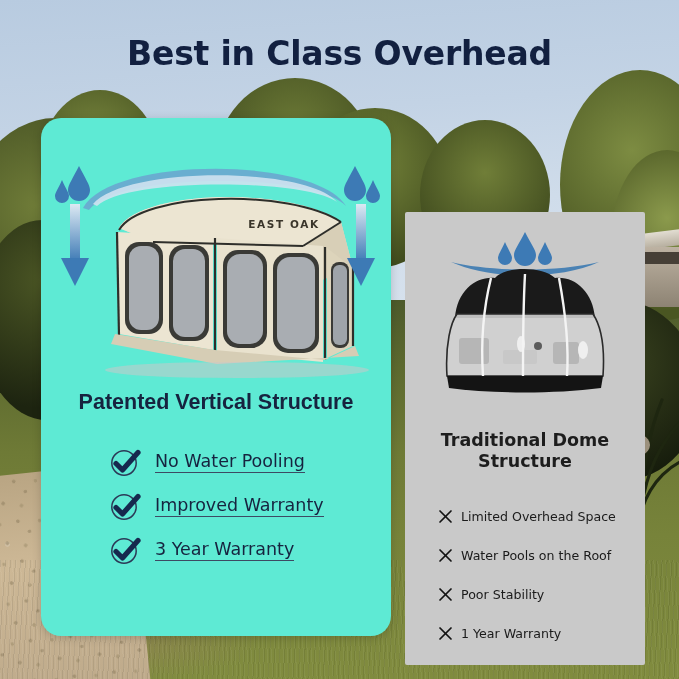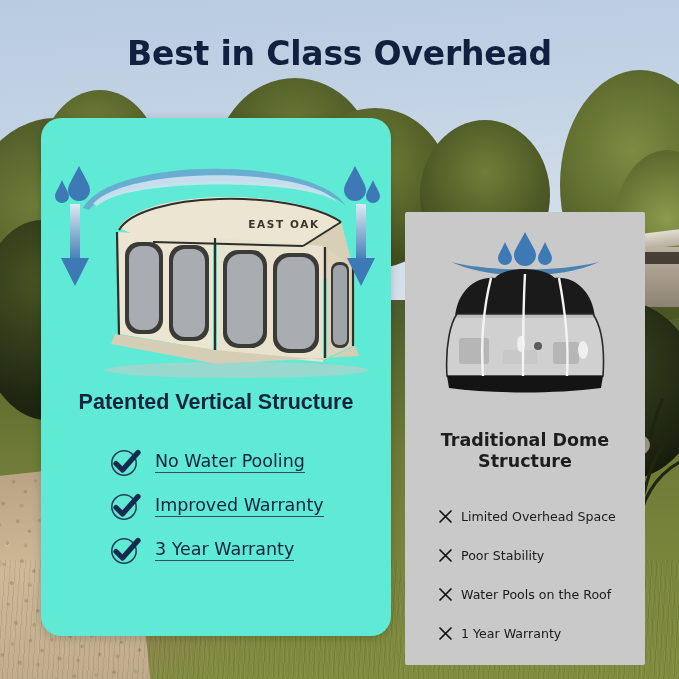--- a/index.html
+++ b/index.html
@@ -239,32 +239,32 @@
       </div>
       <div class="con">
         <span class="ci">
           <svg viewBox="0 0 17 17" style="width:17px;height:17px;">
               <g stroke="#141414" stroke-width="1.7" stroke-linecap="round">
                 <line x1="3" y1="3" x2="14" y2="14"></line>
                 <line x1="14" y1="3" x2="3" y2="14"></line>
               </g>
             </svg>
         </span>
-        <span class="cl">Poor Stability</span>
+        <span class="cl">Water Pools on the Roof</span>
       </div>
       <div class="con">
         <span class="ci">
           <svg viewBox="0 0 17 17" style="width:17px;height:17px;">
               <g stroke="#141414" stroke-width="1.7" stroke-linecap="round">
                 <line x1="3" y1="3" x2="14" y2="14"></line>
                 <line x1="14" y1="3" x2="3" y2="14"></line>
               </g>
             </svg>
         </span>
-        <span class="cl">Water Pools on the Roof</span>
+        <span class="cl">Poor Stability</span>
       </div>
       <div class="con">
         <span class="ci">
           <svg viewBox="0 0 17 17" style="width:17px;height:17px;">
               <g stroke="#141414" stroke-width="1.7" stroke-linecap="round">
                 <line x1="3" y1="3" x2="14" y2="14"></line>
                 <line x1="14" y1="3" x2="3" y2="14"></line>
               </g>
             </svg>
         </span>

